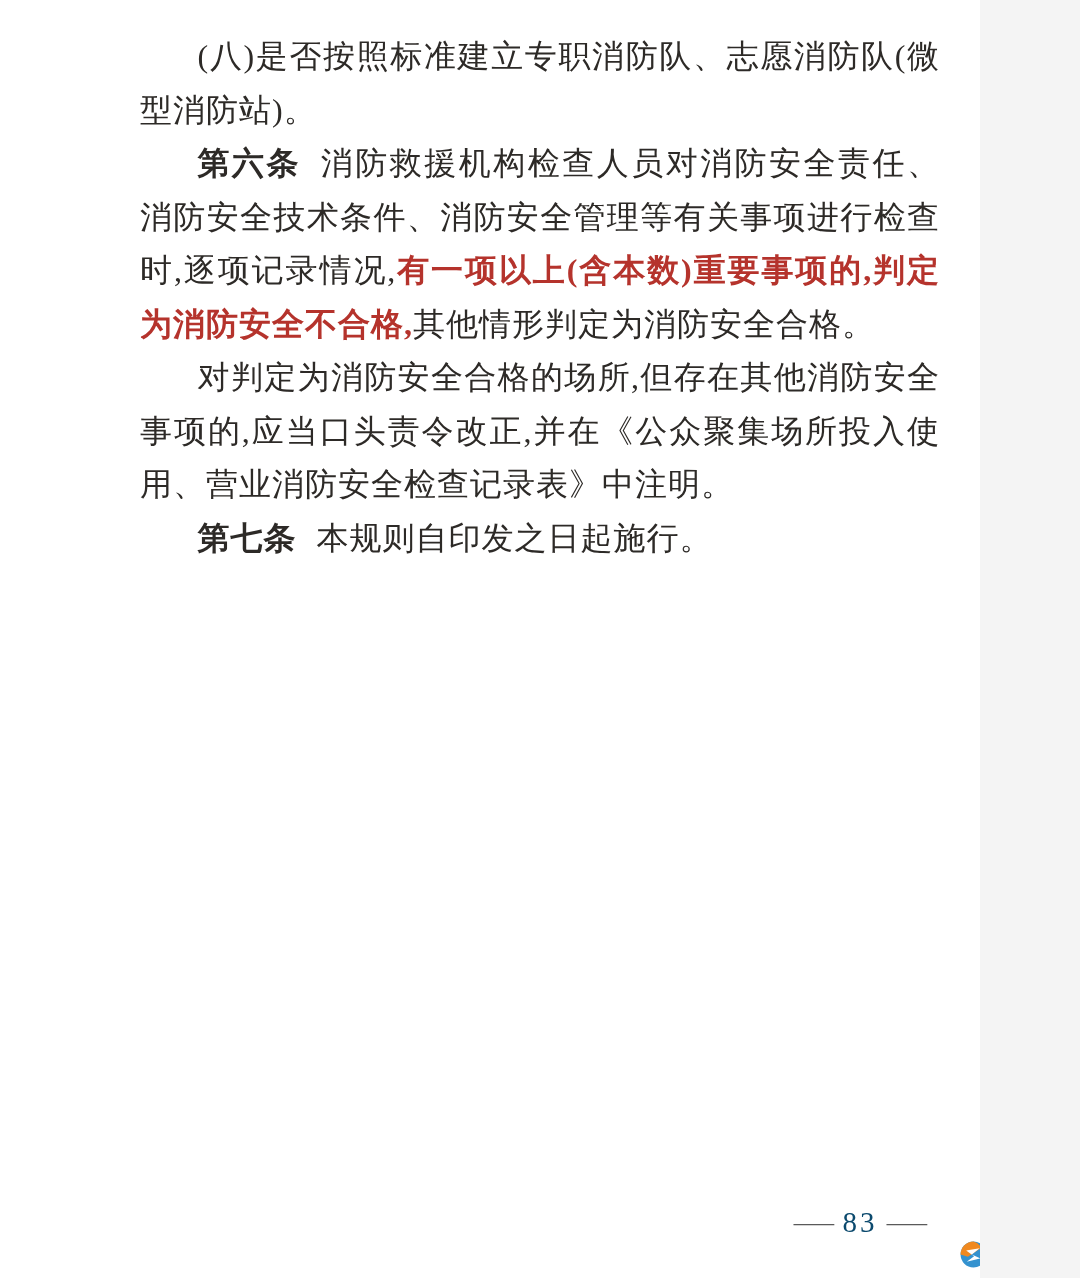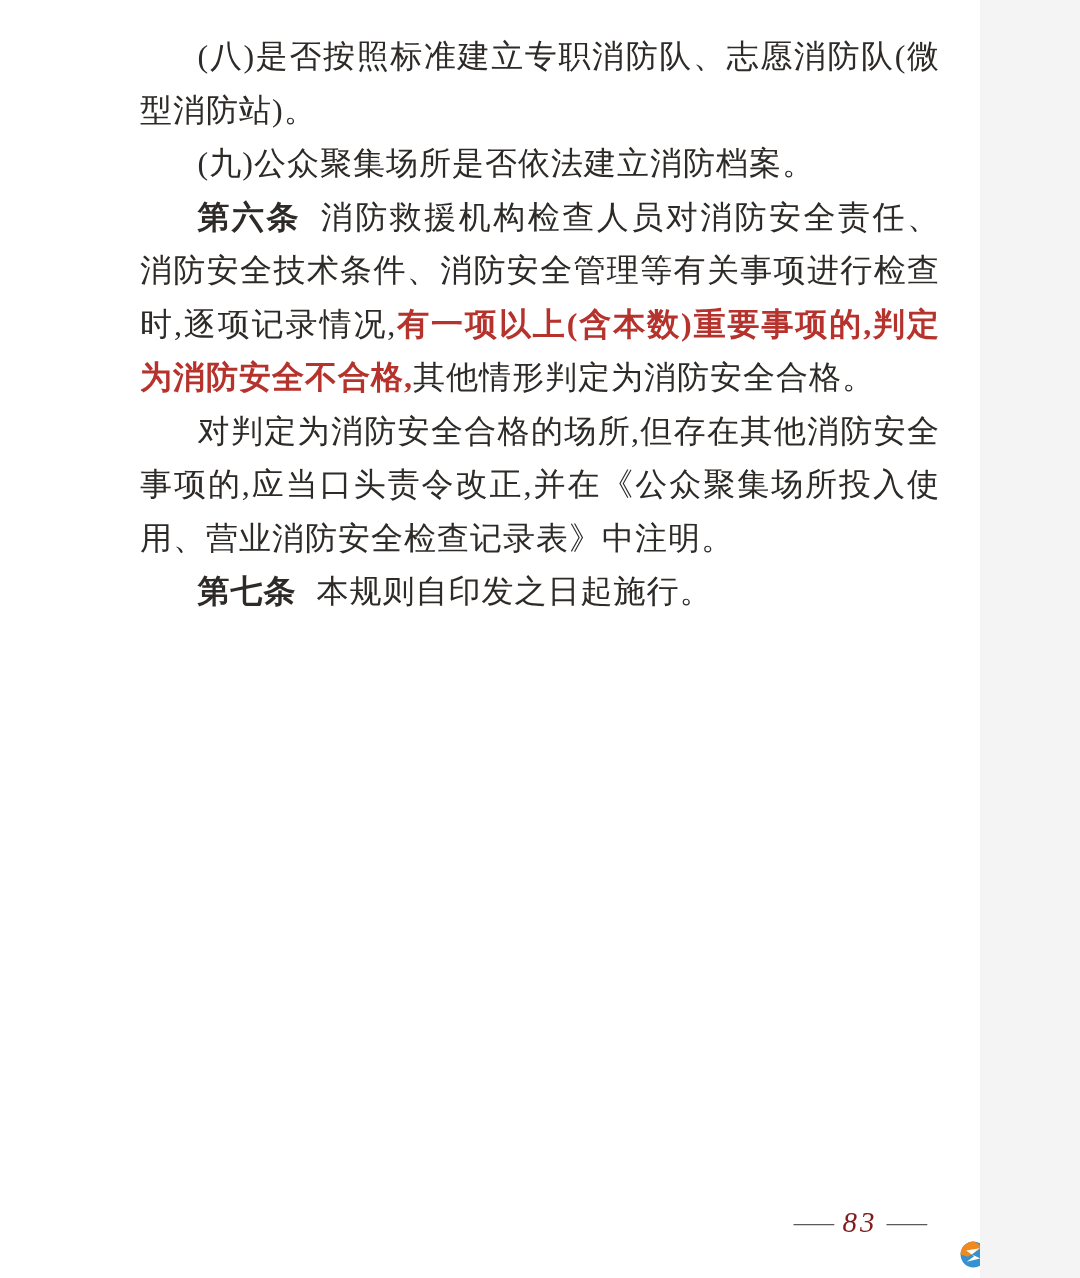--- a/index.html
+++ b/index.html
@@ -40,21 +40,21 @@
     top:1206px;left:760px;width:200px;
     display:flex;align-items:center;justify-content:center;gap:16px;
     color:#4a4a4a;
   }
   .dash{
     display:inline-block;
     transform:scaleX(1.55);
     font-size:26px;color:#5a5a5a;
   }
   .pagenum{
-    font-size:29px;color:#7f1d1d;letter-spacing:3px;font-style:italic;
+    font-size:29px;color:#0c4a6e;letter-spacing:3px;
   }
   .watermark{
     position:absolute;
     left:960px;top:1236px;
     display:flex;align-items:center;gap:4px;
   }
   .wm-icon{width:27px;height:27px;flex:0 0 auto;}
   .wm-text{display:flex;flex-direction:column;justify-content:center;}
   .wm-brand{
     font-size:17px;color:#474747;
@@ -67,21 +67,20 @@
     line-height:1.15;white-space:nowrap;
   }
 </style>
 </head>
 <body>
 
 <div class="page">
 
   <div class="content">
     <p class="para"><span>(八)是否按照标准建立专职消防队、志愿消防队(微型消防站)。</span></p>
-    <p class="para"><span>(九)公众聚集场所是否依法建立消防档案。</span></p>
     <p class="para"><span class="run-article">第六条</span><span>消防救援机构检查人员对消防安全责任、消防安全技术条件、消防安全管理等有关事项进行检查时,逐项记录情况,</span><span class="run-red">有一项以上(含本数)重要事项的,判定为消防安全不合格,</span><span>其他情形判定为消防安全合格。</span></p>
     <p class="para"><span>对判定为消防安全合格的场所,但存在其他消防安全事项的,应当口头责令改正,并在《公众聚集场所投入使用、营业消防安全检查记录表》中注明。</span></p>
     <p class="para"><span class="run-article">第七条</span><span>本规则自印发之日起施行。</span></p>
   </div>
 
   <div class="footer">
     <span class="dash">—</span>
       <span class="pagenum">83</span>
       <span class="dash">—</span>
   </div>

